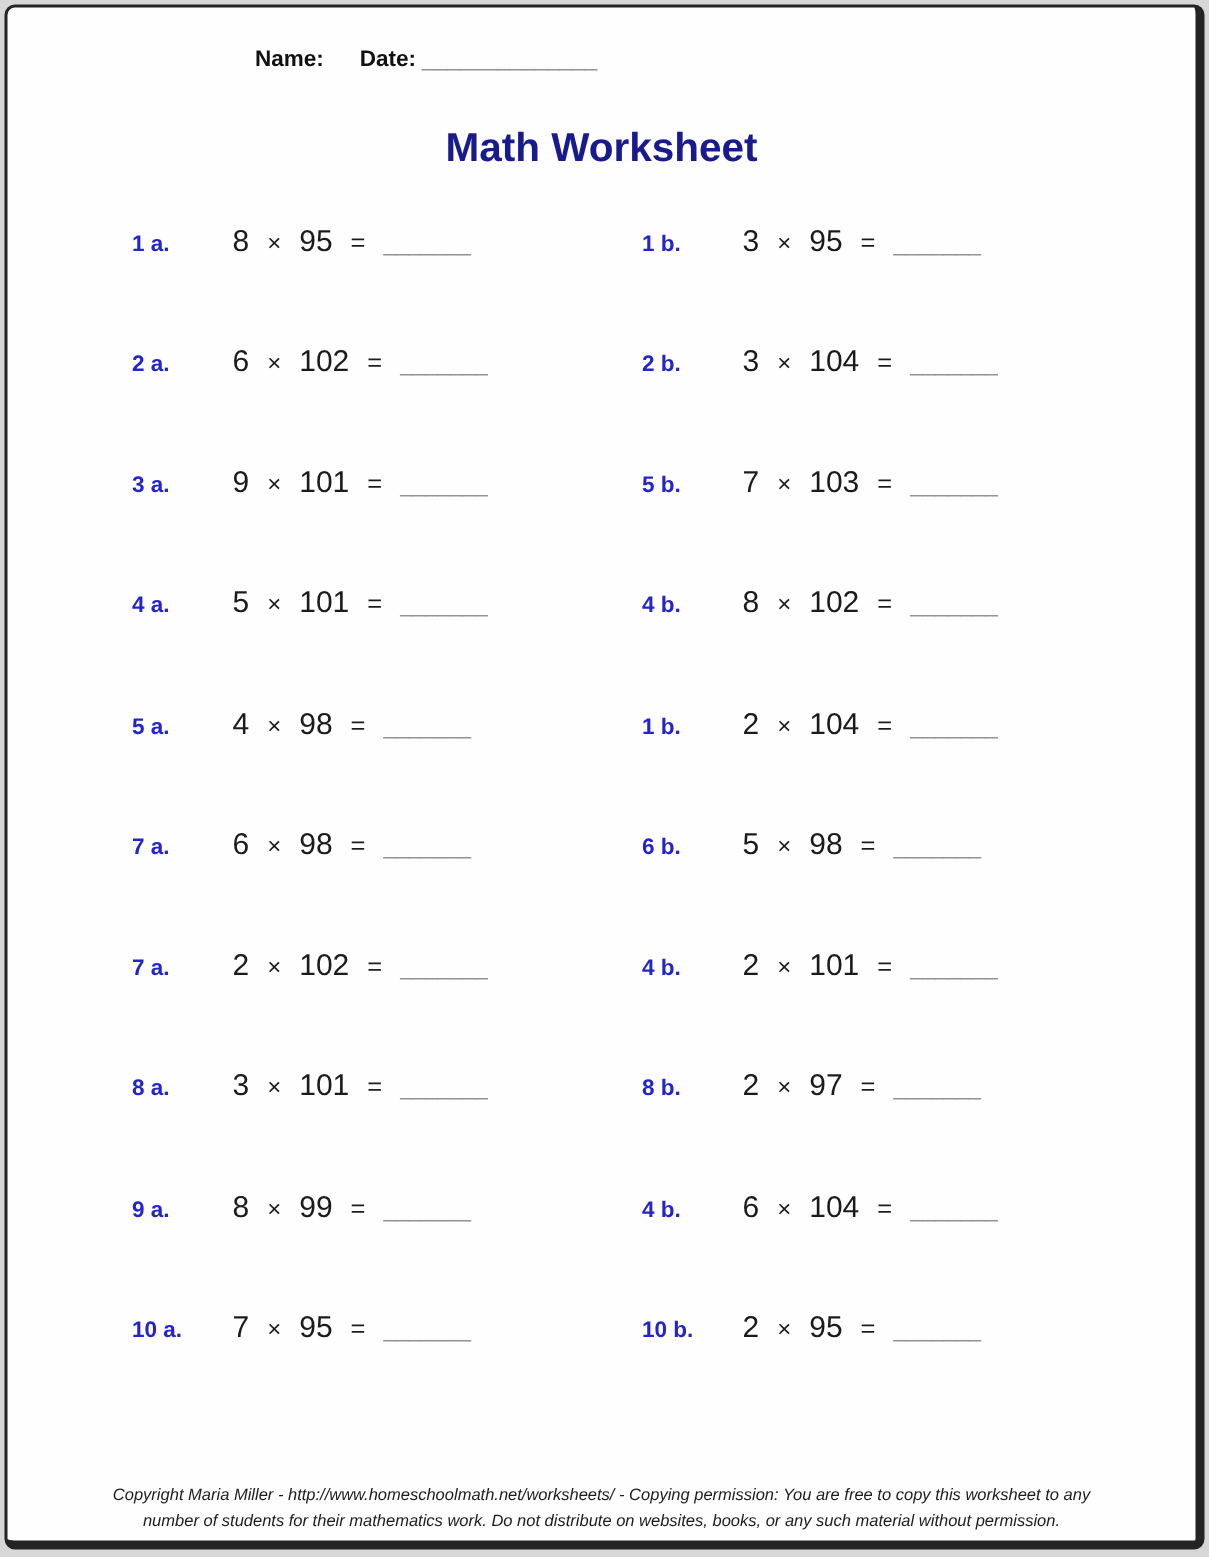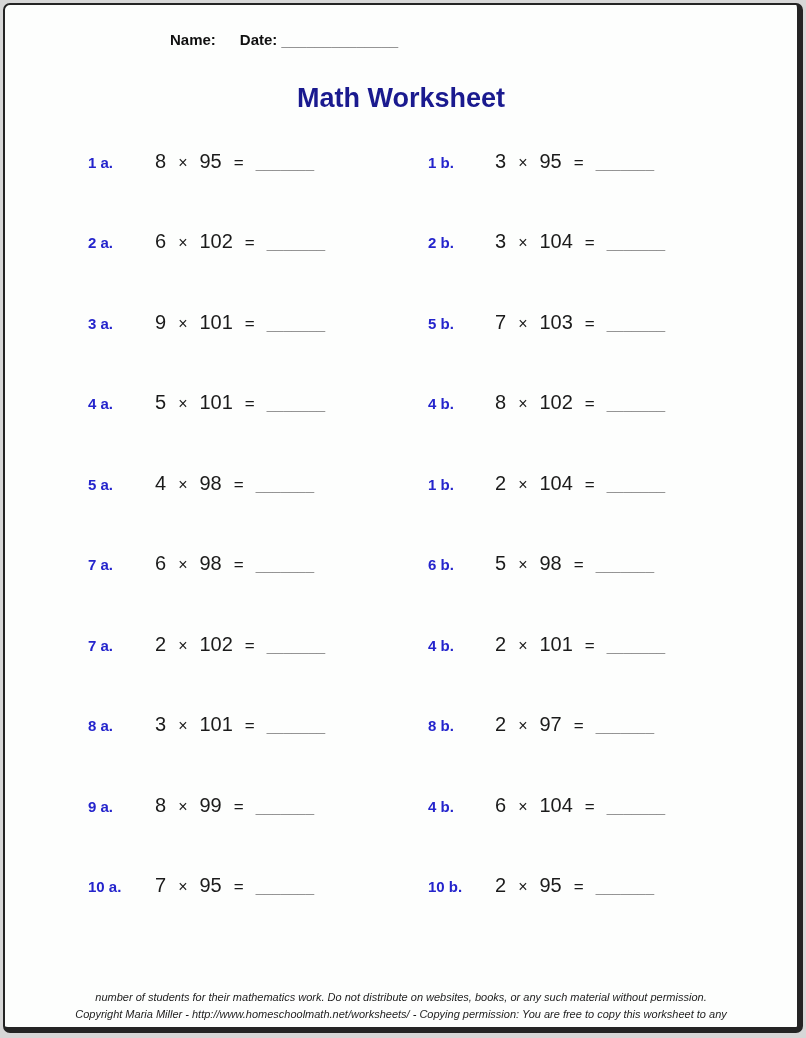--- a/index.html
+++ b/index.html
@@ -282,18 +282,18 @@
             <span>2</span>
             <span class="op">×</span>
             <span>95</span>
             <span class="eq">=</span>
             <span class="blank">_______</span>
           </span>
         </div>
       </div>
 
     <div class="footer">
+      <div>Copyright Maria Miller - http://www.homeschoolmath.net/worksheets/ - Copying permission: You are free to copy this worksheet to any</div>
       <div>number of students for their mathematics work. Do not distribute on websites, books, or any such material without permission.</div>
-      <div>Copyright Maria Miller - http://www.homeschoolmath.net/worksheets/ - Copying permission: You are free to copy this worksheet to any</div>
     </div>
 
   </div>
 </div>
 
 </body></html>

